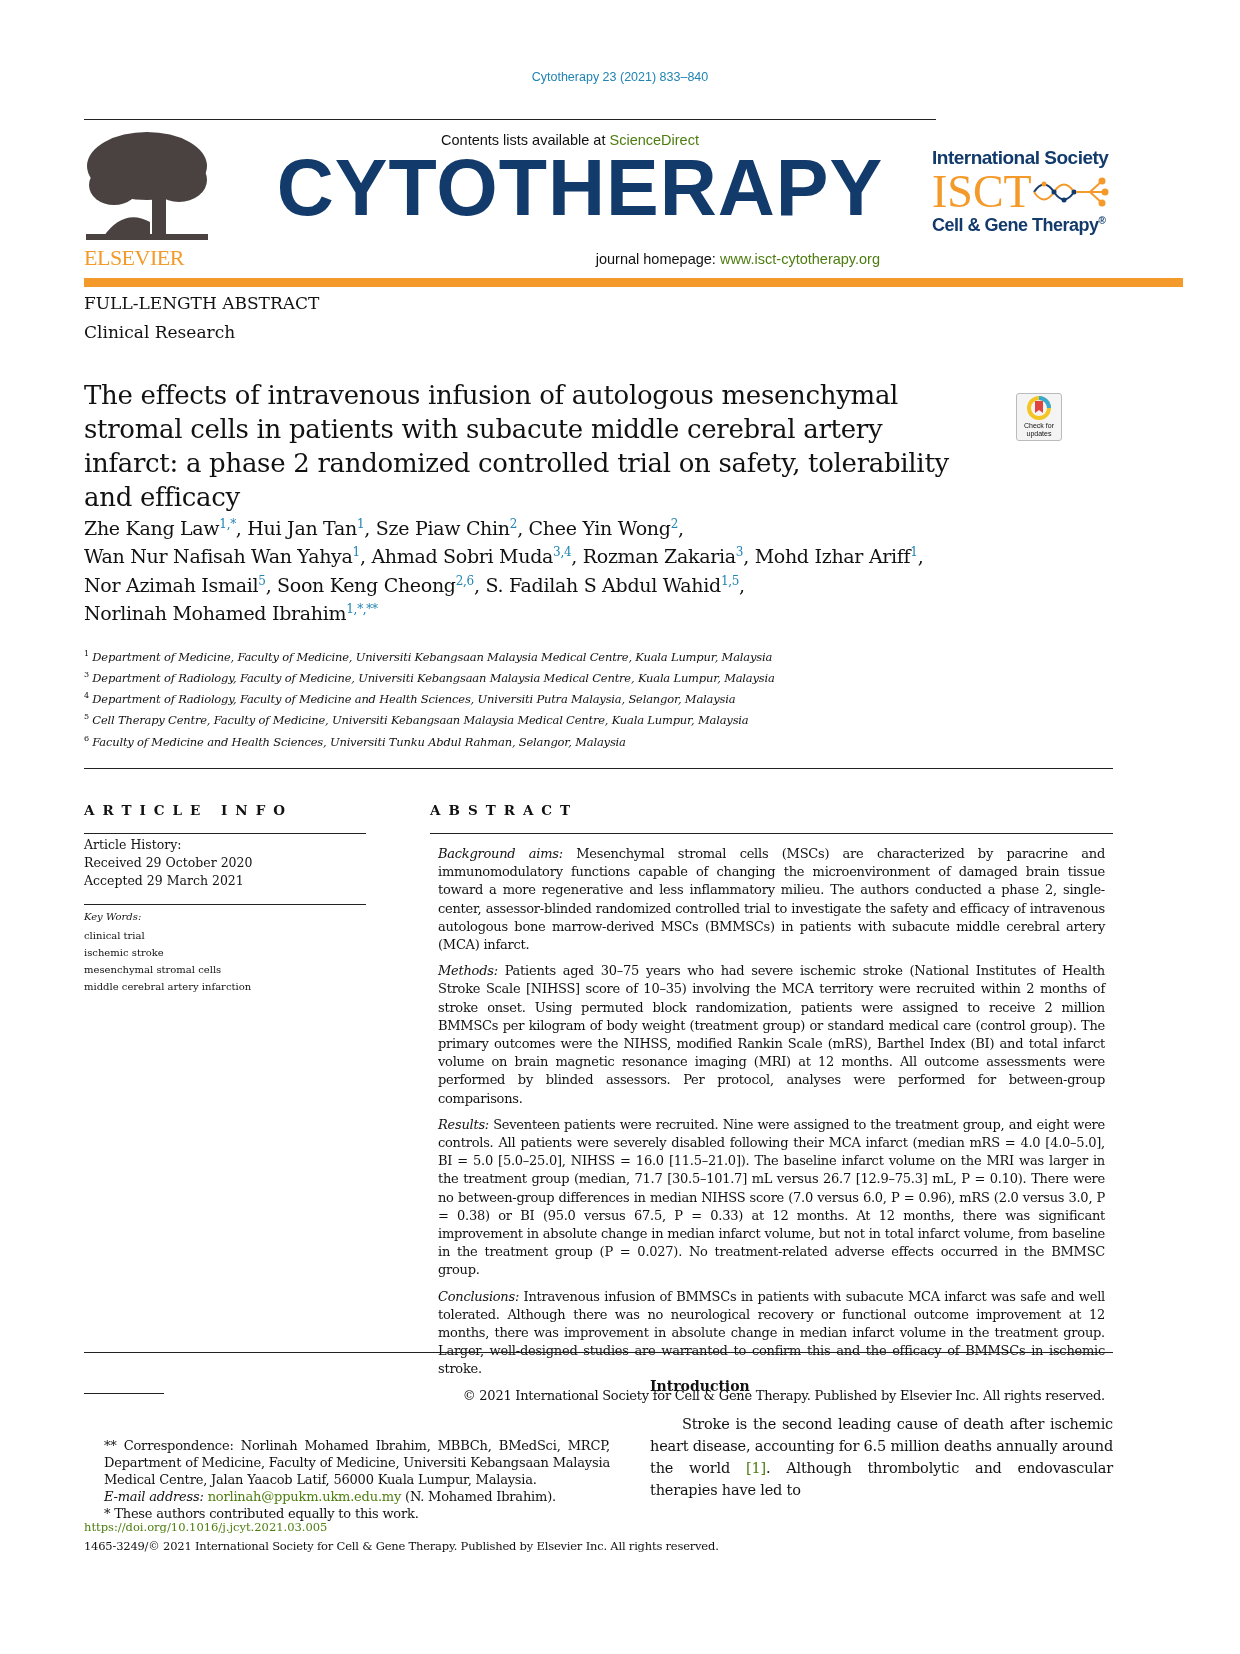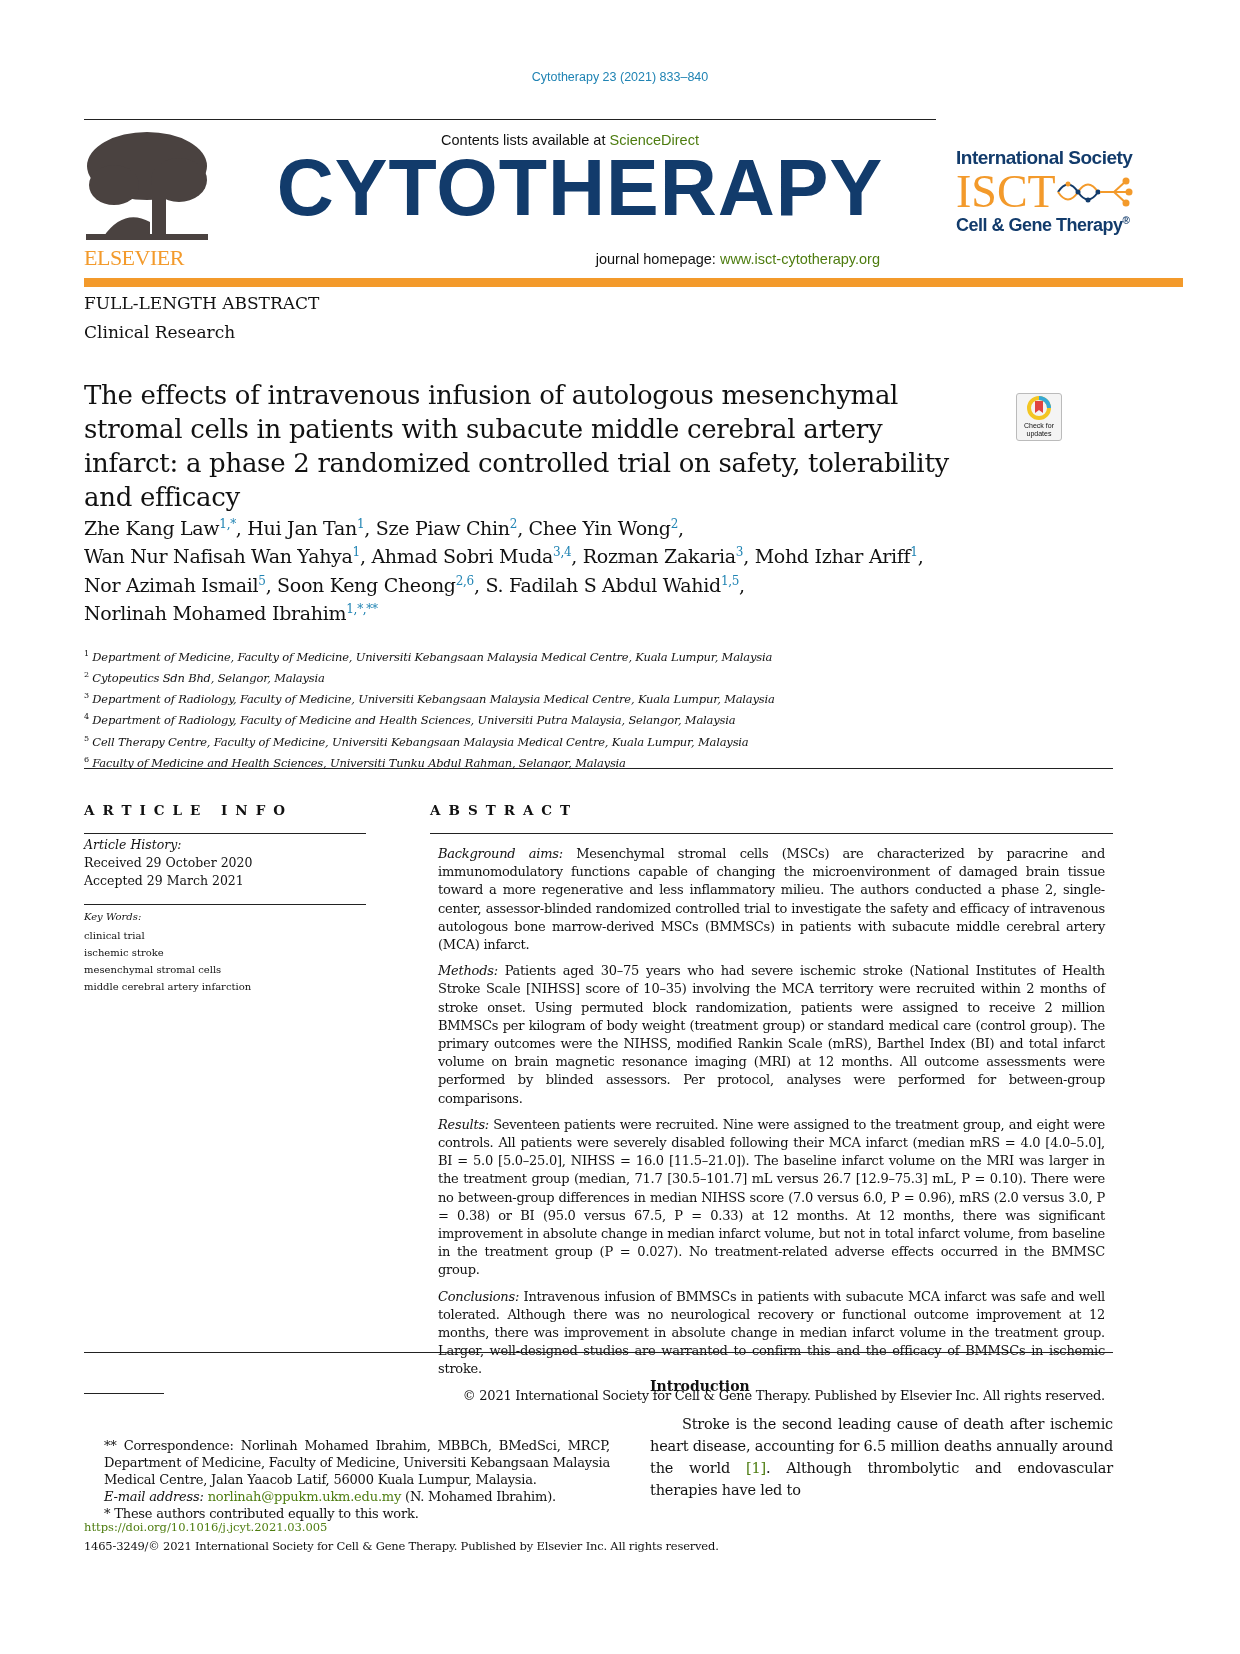--- a/index.html
+++ b/index.html
@@ -8,21 +8,21 @@
   a { text-decoration: none; }
   .blue { color: #4d7c0f; }
   .citation { left: 0; width: 1240px; top: 70px; text-align: center; font-family: "Liberation Sans", sans-serif; font-size: 12.5px; color: #1f83b3; }
   .top-rule { left: 84px; width: 852px; top: 119px; border-top: 1.5px solid #222; }
   .orange-rule { left: 84px; width: 1099px; top: 278px; height: 9px; background: #f39a2b; }
   .contents { left: 260px; width: 620px; top: 132px; text-align: center; font-family: "Liberation Sans", sans-serif; font-size: 14.5px; }
   .brand { left: 250px; width: 660px; top: 148px; text-align: center; font-family: "Liberation Sans", sans-serif; font-weight: bold; font-size: 79px; color: #123b6b; letter-spacing: 1px; line-height: 1; }
   .homepage { left: 260px; width: 620px; top: 251px; text-align: right; font-family: "Liberation Sans", sans-serif; font-size: 14.5px; }
   .elsevier-word { left: 84px; top: 245px; width: 126px; font-family: "Liberation Serif", serif; font-size: 22px; color: #f39a2b; letter-spacing: -0.5px; }
   .tree { left: 84px; top: 130px; width: 126px; height: 116px; }
-  .isct { left: 956px; top: 147px; width: 230px; font-family: "Liberation Sans", sans-serif; }
+  .isct { left: 932px; top: 147px; width: 230px; font-family: "Liberation Sans", sans-serif; }
   .isct .l1 { font-weight: bold; font-size: 19px; color: #123b6b; letter-spacing: -0.5px; }
   .isct .l2 { font-family: "Liberation Serif", serif; font-size: 46px; color: #f39a2b; line-height: 1; display: flex; align-items: center; }
   .isct .l3 { font-weight: bold; font-size: 18px; color: #123b6b; letter-spacing: -0.5px; }
   .article-type { left: 84px; top: 293px; font-size: 17px; }
   .article-section { left: 84px; top: 322px; font-size: 17px; }
   .title { left: 84px; top: 378px; width: 900px; font-size: 26px; line-height: 34px; letter-spacing: -0.3px; }
   .check-badge { left: 1016px; top: 393px; width: 44px; height: 46px; border: 1px solid #bbb; border-radius: 3px; background: #f4f4f4; text-align: center; font-family: "Liberation Sans", sans-serif; font-size: 7px; line-height: 8px; }
   .authors { left: 84px; top: 512px; width: 900px; font-size: 19px; line-height: 24px; letter-spacing: -0.3px; }
   .authors sup { color: #1f83b3; font-size: 12px; }
   .affils { left: 84px; top: 645px; width: 900px; font-size: 11.5px; line-height: 17.3px; font-style: italic; letter-spacing: -0.2px; }
@@ -108,33 +108,32 @@
     <path d="M13 2 A10 10 0 0 1 23 12" fill="none" stroke="#36a9d6" stroke-width="4"></path>
     <path d="M9 5 H17 V17 L13 14 L9 17 Z" fill="#e0443f"></path>
   </svg>
   <div>Check for</div>
   <div>updates</div>
 </div>
 
 <div class="abs authors" id="authors"><span>Zhe Kang Law</span><sup>1,*</sup>, <span>Hui Jan Tan</span><sup>1</sup>, <span>Sze Piaw Chin</span><sup>2</sup>, <span>Chee Yin Wong</span><sup>2</sup>, <br><span>Wan Nur Nafisah Wan Yahya</span><sup>1</sup>, <span>Ahmad Sobri Muda</span><sup>3,4</sup>, <span>Rozman Zakaria</span><sup>3</sup>, <span>Mohd Izhar Ariff</span><sup>1</sup>, <br><span>Nor Azimah Ismail</span><sup>5</sup>, <span>Soon Keng Cheong</span><sup>2,6</sup>, <span>S. Fadilah S Abdul Wahid</span><sup>1,5</sup>, <br><span>Norlinah Mohamed Ibrahim</span><sup>1,*,**</sup></div>
 <div class="abs affils" id="affils">
     <div><sup>1</sup><span> Department of Medicine, Faculty of Medicine, Universiti Kebangsaan Malaysia Medical Centre, Kuala Lumpur, Malaysia</span></div>
-    <div><sup>2</sup><span> Cytopeutics Sdn Bhd, Selangor, Malaysia</span></div>
     <div><sup>3</sup><span> Department of Radiology, Faculty of Medicine, Universiti Kebangsaan Malaysia Medical Centre, Kuala Lumpur, Malaysia</span></div>
     <div><sup>4</sup><span> Department of Radiology, Faculty of Medicine and Health Sciences, Universiti Putra Malaysia, Selangor, Malaysia</span></div>
     <div><sup>5</sup><span> Cell Therapy Centre, Faculty of Medicine, Universiti Kebangsaan Malaysia Medical Centre, Kuala Lumpur, Malaysia</span></div>
     <div><sup>6</sup><span> Faculty of Medicine and Health Sciences, Universiti Tunku Abdul Rahman, Selangor, Malaysia</span></div>
   </div>
 
 <div class="abs mid-rule"></div>
 
 <div class="abs ai-head">ARTICLE INFO</div>
 <div class="abs ai-rule1"></div>
 <div class="abs ai-hist">
-  <div style="font-style:italic">Article History:</div>
+  <div style="">Article History:</div>
   <div>Received 29 October 2020</div>
   <div>Accepted 29 March 2021</div>
 </div>
 <div class="abs ai-rule2"></div>
 <div class="abs ai-kw">
   <div style="font-style:italic;margin-bottom:2px">Key Words:</div>
   <div id="kwlist">
       <div>clinical trial</div>
       <div>ischemic stroke</div>
       <div>mesenchymal stromal cells</div>

